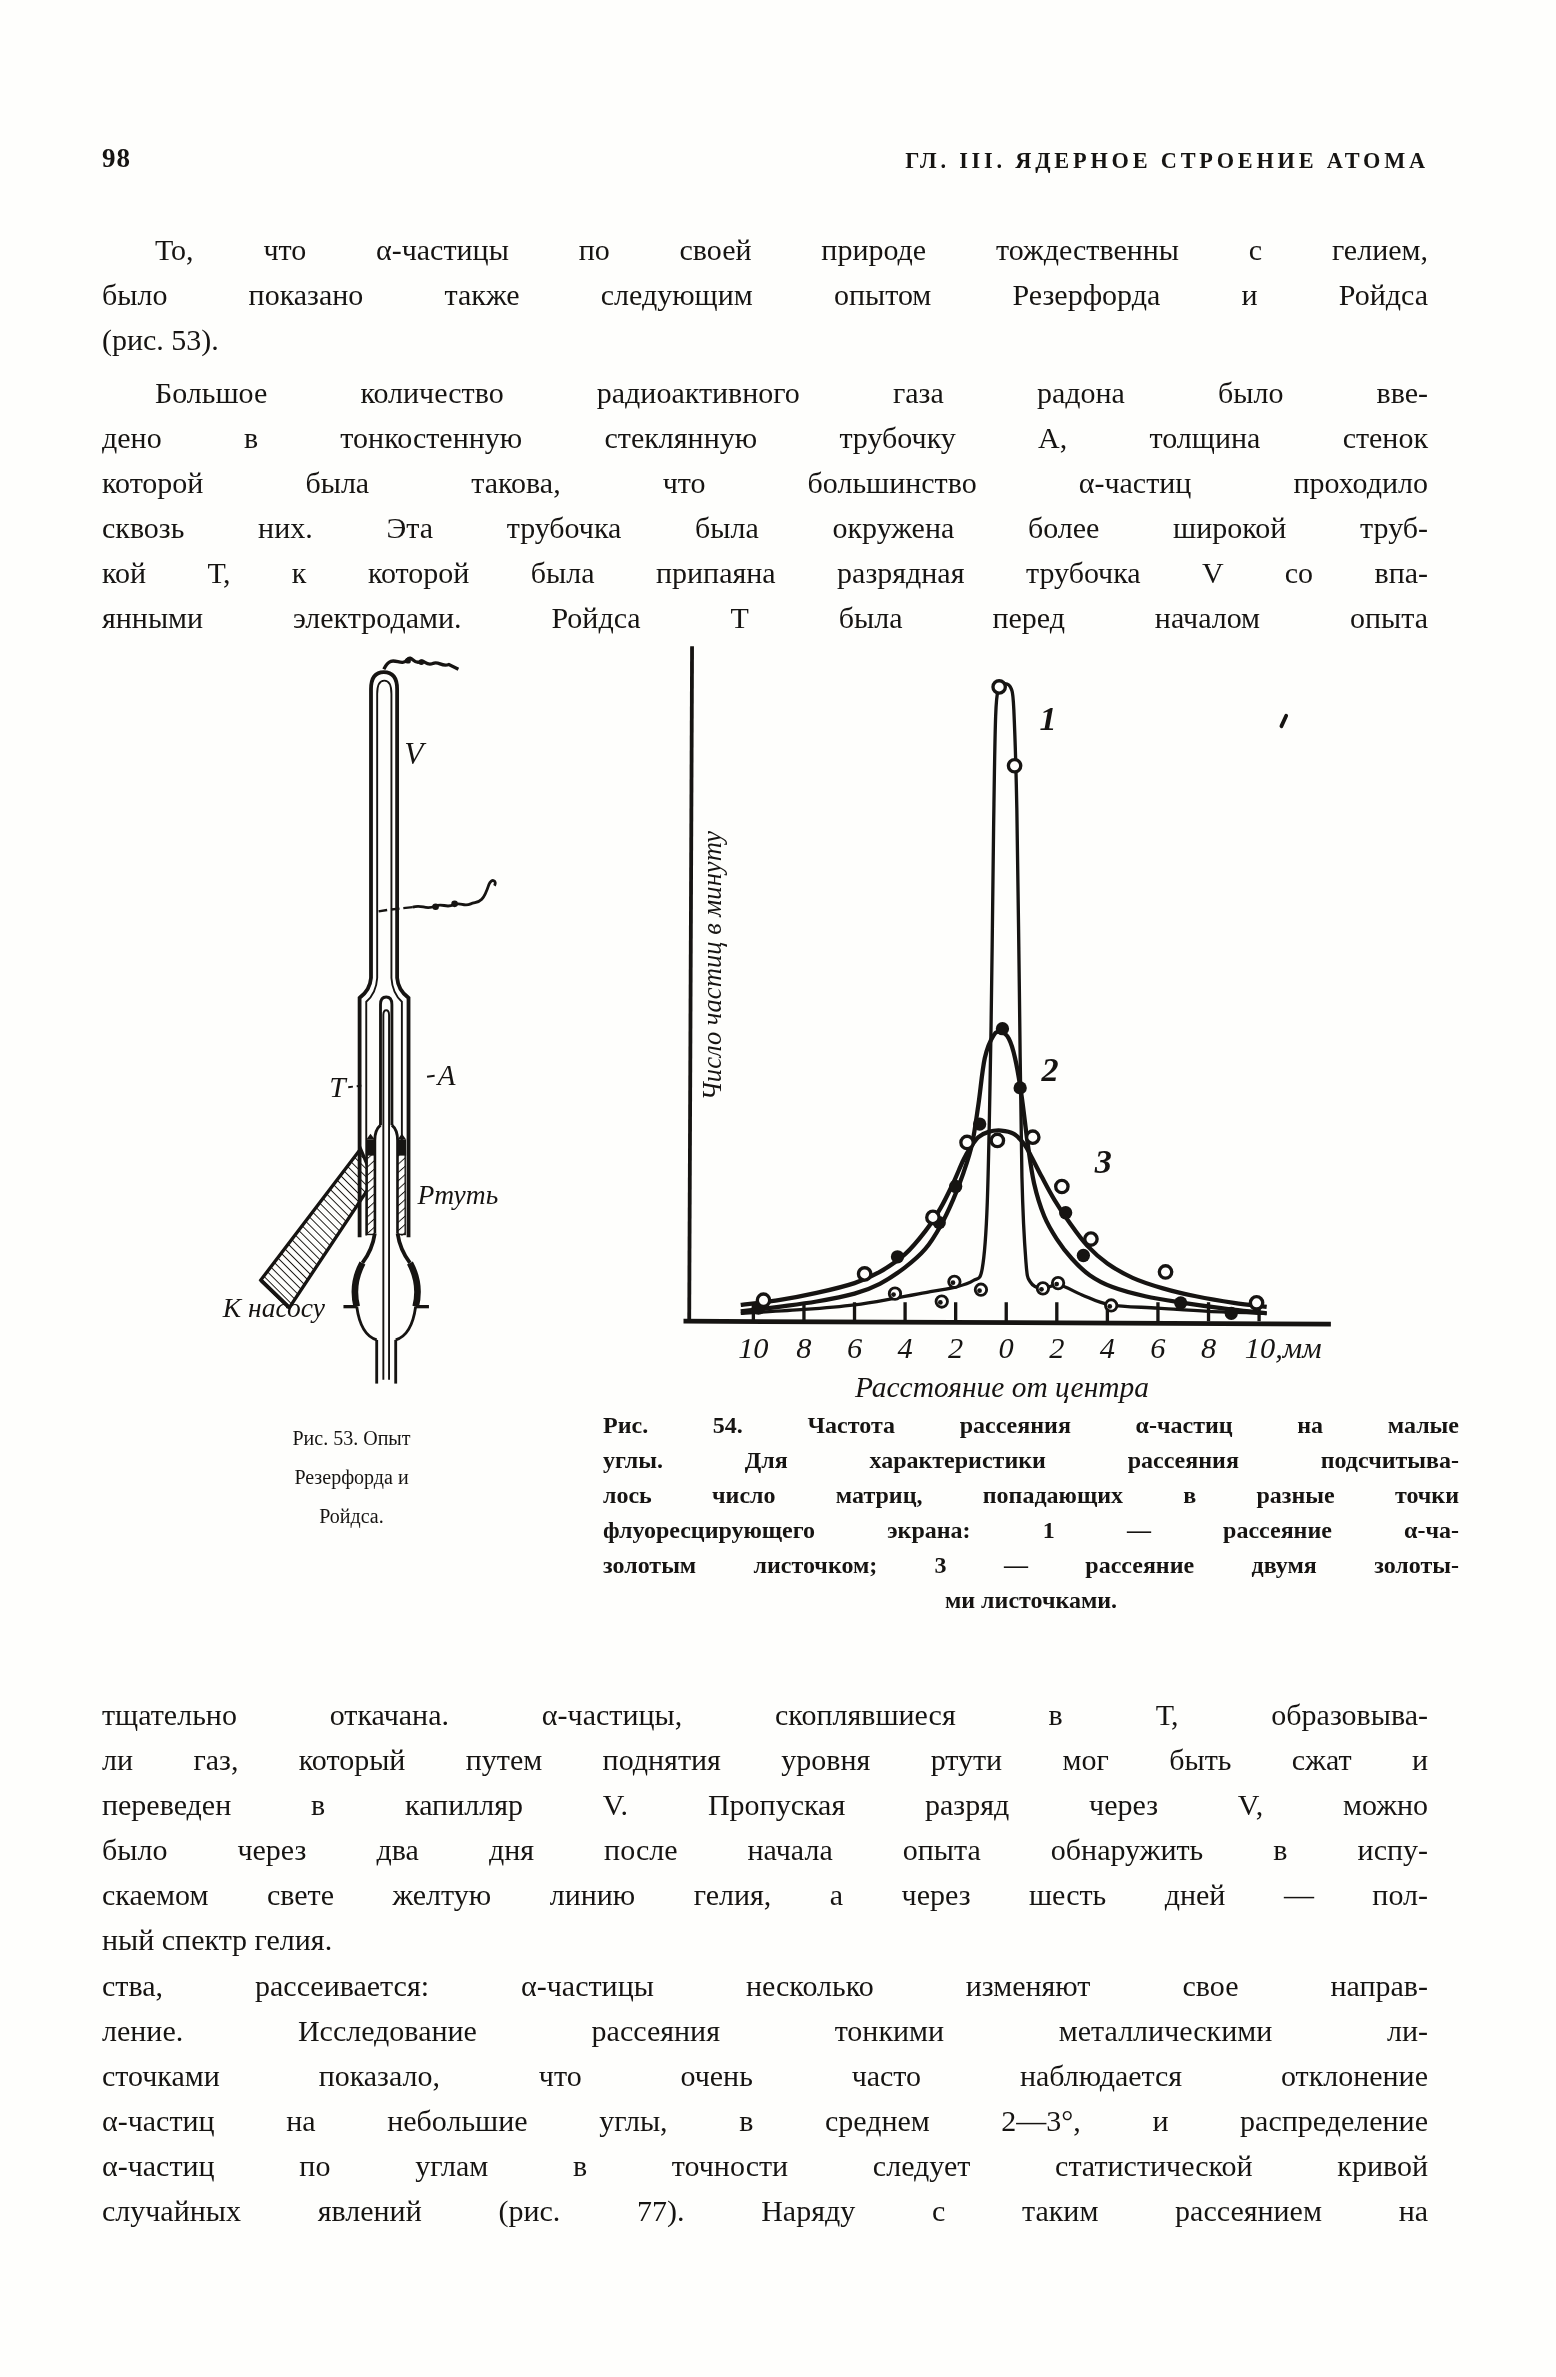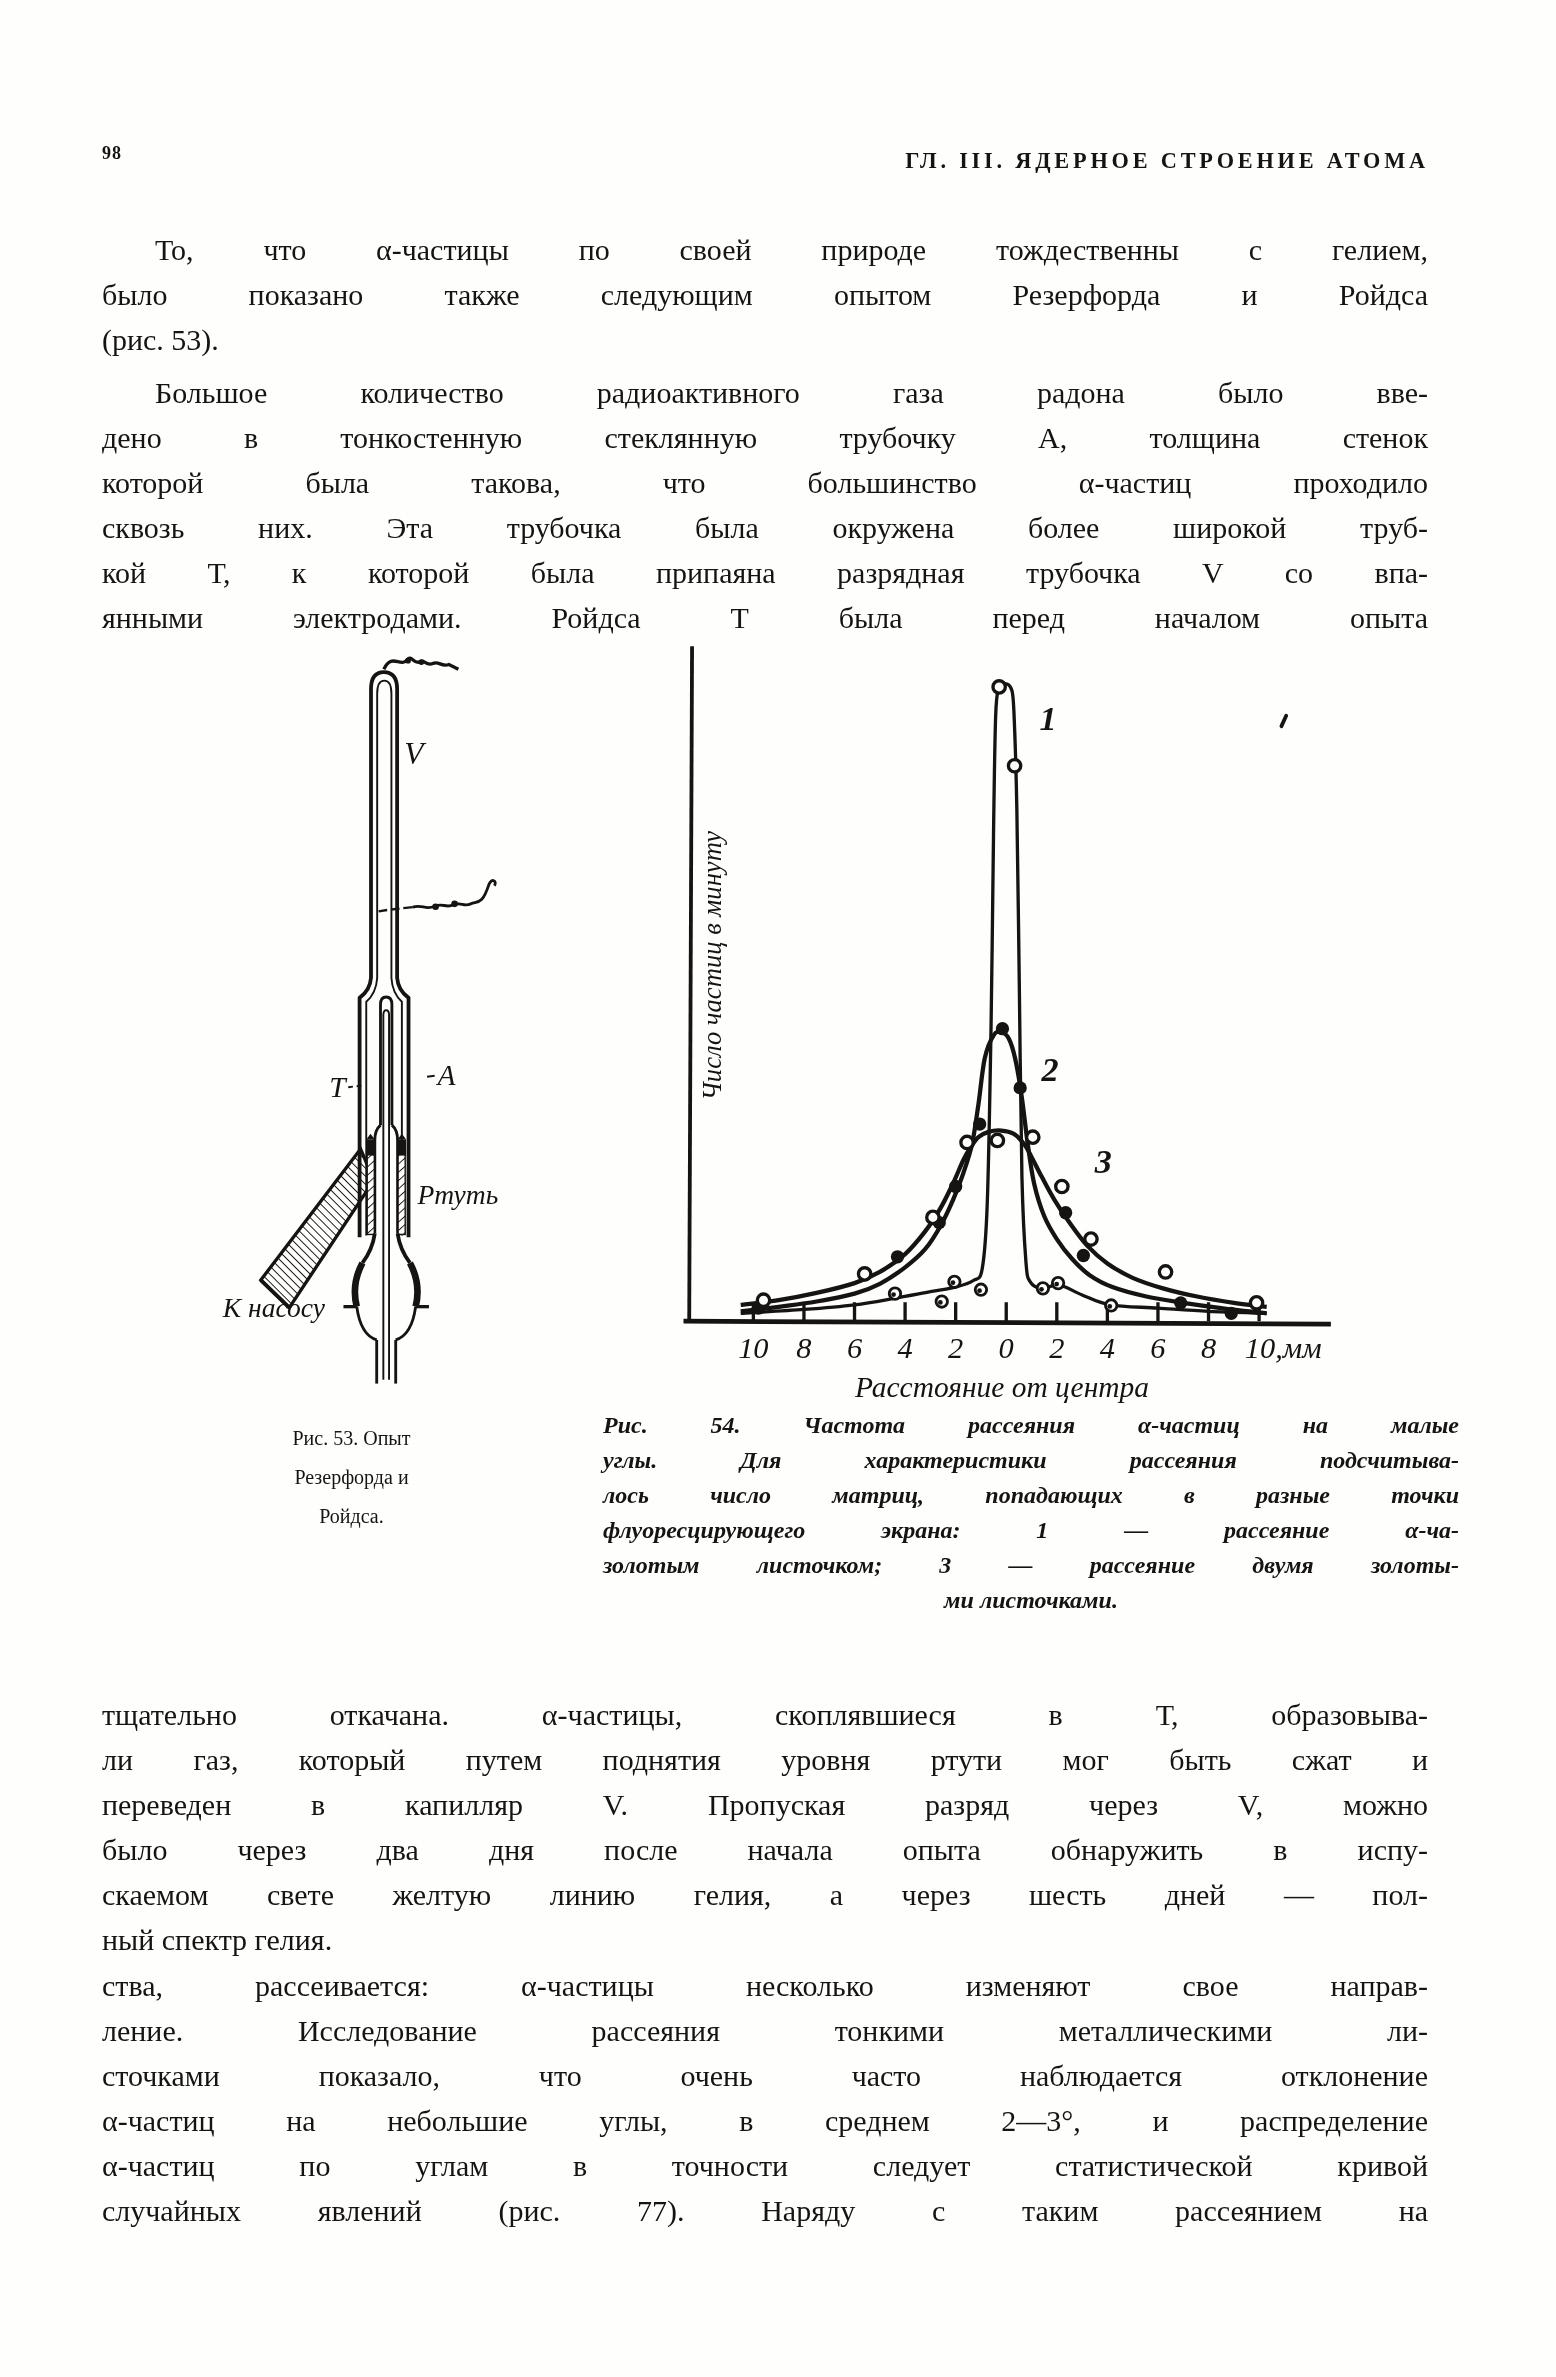--- a/index.html
+++ b/index.html
@@ -6,21 +6,21 @@
   .page{
     position:relative;
     width:1557px;height:2466px;
     background:#fefefc;
     color:#161412;
     font-family:"Liberation Serif","DejaVu Serif",serif;
     overflow:hidden;
   }
   .hdr-num{
     position:absolute;left:102px;top:143px;
-    font-size:18px;font-weight:bold;letter-spacing:1px;
+    font-size:27px;font-weight:bold;letter-spacing:1px;
   }
   .hdr-title{
     position:absolute;left:102px;top:148px;width:1327px;
     text-align:right;font-size:22.3px;font-weight:bold;
     letter-spacing:3.8px;
   }
   .para{position:absolute;left:102px;width:1326px;}
   .line{
     font-size:30px;line-height:45px;
     text-align:justify;text-align-last:justify;
@@ -29,21 +29,21 @@
   .line.lastline{text-align-last:left;}
   .indent{text-indent:53px;}
   .fig53-wrap{position:absolute;left:181px;top:644px;}
   .fig53-cap{
     position:absolute;left:171px;top:1419px;width:361px;
     text-align:center;font-size:20px;line-height:39px;font-weight:normal;
   }
   .fig54-wrap{position:absolute;left:669px;top:633px;}
   .fig54-cap{
     position:absolute;left:603px;top:1408px;width:856px;
-    font-size:24px;line-height:35px;font-weight:bold;font-style:italic;
+    font-size:24px;line-height:35px;font-weight:bold;
   }
   .capline{text-align:justify;text-align-last:justify;}
   .capline.capcenter{text-align:center;text-align-last:center;}
   svg text{fill:#161412;}
   .svg-label{font-family:"Liberation Serif","DejaVu Serif",serif;font-style:italic;}
 </style>
 </head>
 <body>
 
 <div class="page">

